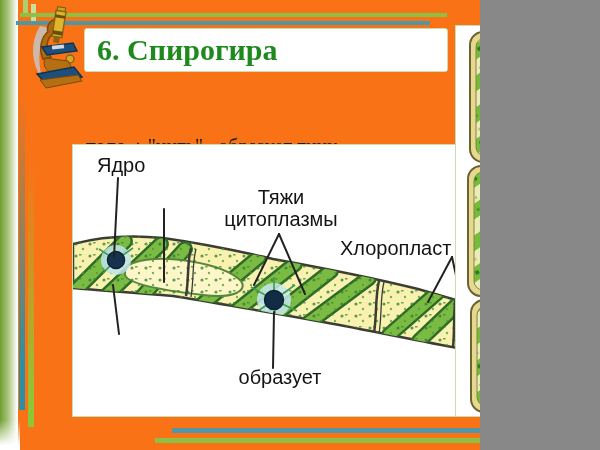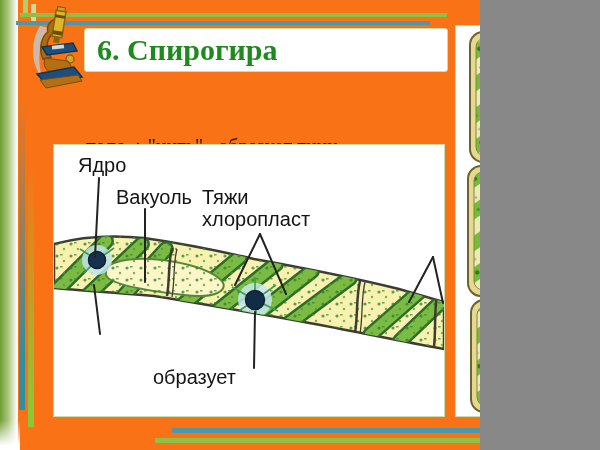--- a/index.html
+++ b/index.html
@@ -35,26 +35,26 @@
     background:linear-gradient(180deg,#ffffff 0%,rgba(255,255,255,0) 100%);}
   
   .title-box{left:84px;top:28px;width:362px;height:42px;background:#fff;
     border:1.5px solid #c9dfa9;border-radius:3px;}
   .title-text{left:12px;top:0;line-height:41px;font-family:"Liberation Serif",serif;
     font-weight:bold;font-size:30px;color:#1e8a1e;white-space:nowrap;}
   .body-text{left:86px;top:84px;width:380px;font-family:"Liberation Serif",serif;
     font-size:20px;color:#1d1d1d;line-height:25px;white-space:pre-wrap;}
   .body-text b{font-weight:bold;}
   
-  .diagram-box{left:53px;top:144px;width:390px;height:271px;background:#fff;
+  .diagram-box{left:72px;top:144px;width:390px;height:271px;background:#fff;
     border:1px solid #c9dfa9;}
   .photo-box{left:455px;top:25px;width:103px;height:390px;background:#fff;
     border:1px solid #c9dfa9;}
   .dlabel{position:absolute;font-size:20px;color:#141414;white-space:nowrap;line-height:22px;}
-  .center{}
+  .center{text-align:center;}
   svg{display:block;}
 </style>
 </head>
 <body>
 
 <div class="slide">
 
   <div class="abs left-bar"></div>
   <div class="abs vline-teal"></div>
   <div class="abs vline-green"></div>
@@ -171,25 +171,25 @@
         <path d="M91,64 L91,137"></path>
         <path d="M206,89 L181,140"></path>
         <path d="M206,89 L232,149"></path>
         <path d="M379,112 L355,157"></path>
         <path d="M379,112 L389,158"></path>
         <path d="M46,189 L40,140"></path>
         <path d="M200,223 L201,167"></path>
       </g>
     </svg>
     <div class="dlabel" style="left:24px;top:9px">Ядро</div>
-    <div class="dlabel" style="left:62px;top:41px">Вакуоль</div>
     <div class="dlabel center" style="left:148px;top:41px;width:120px">
       <div>Тяжи</div>
-      <div>хлоропласт</div>
+      <div>цитоплазмы</div>
     </div>
+    <div class="dlabel" style="left:267px;top:92px">Хлоропласт</div>
     <div class="dlabel center" style="left:99px;top:221px;width:216px">
       <div>образует</div>
     </div>
   </div>
 
   <div class="abs photo-box">
     <svg class="abs" style="left:0;top:0" width="103" height="390" viewBox="0 0 103 390">
       <defs>
         <pattern id="stripes" width="26" height="26" patternUnits="userSpaceOnUse" patternTransform="rotate(-35)">
           <rect width="26" height="26" fill="#e9ecb4"></rect>

